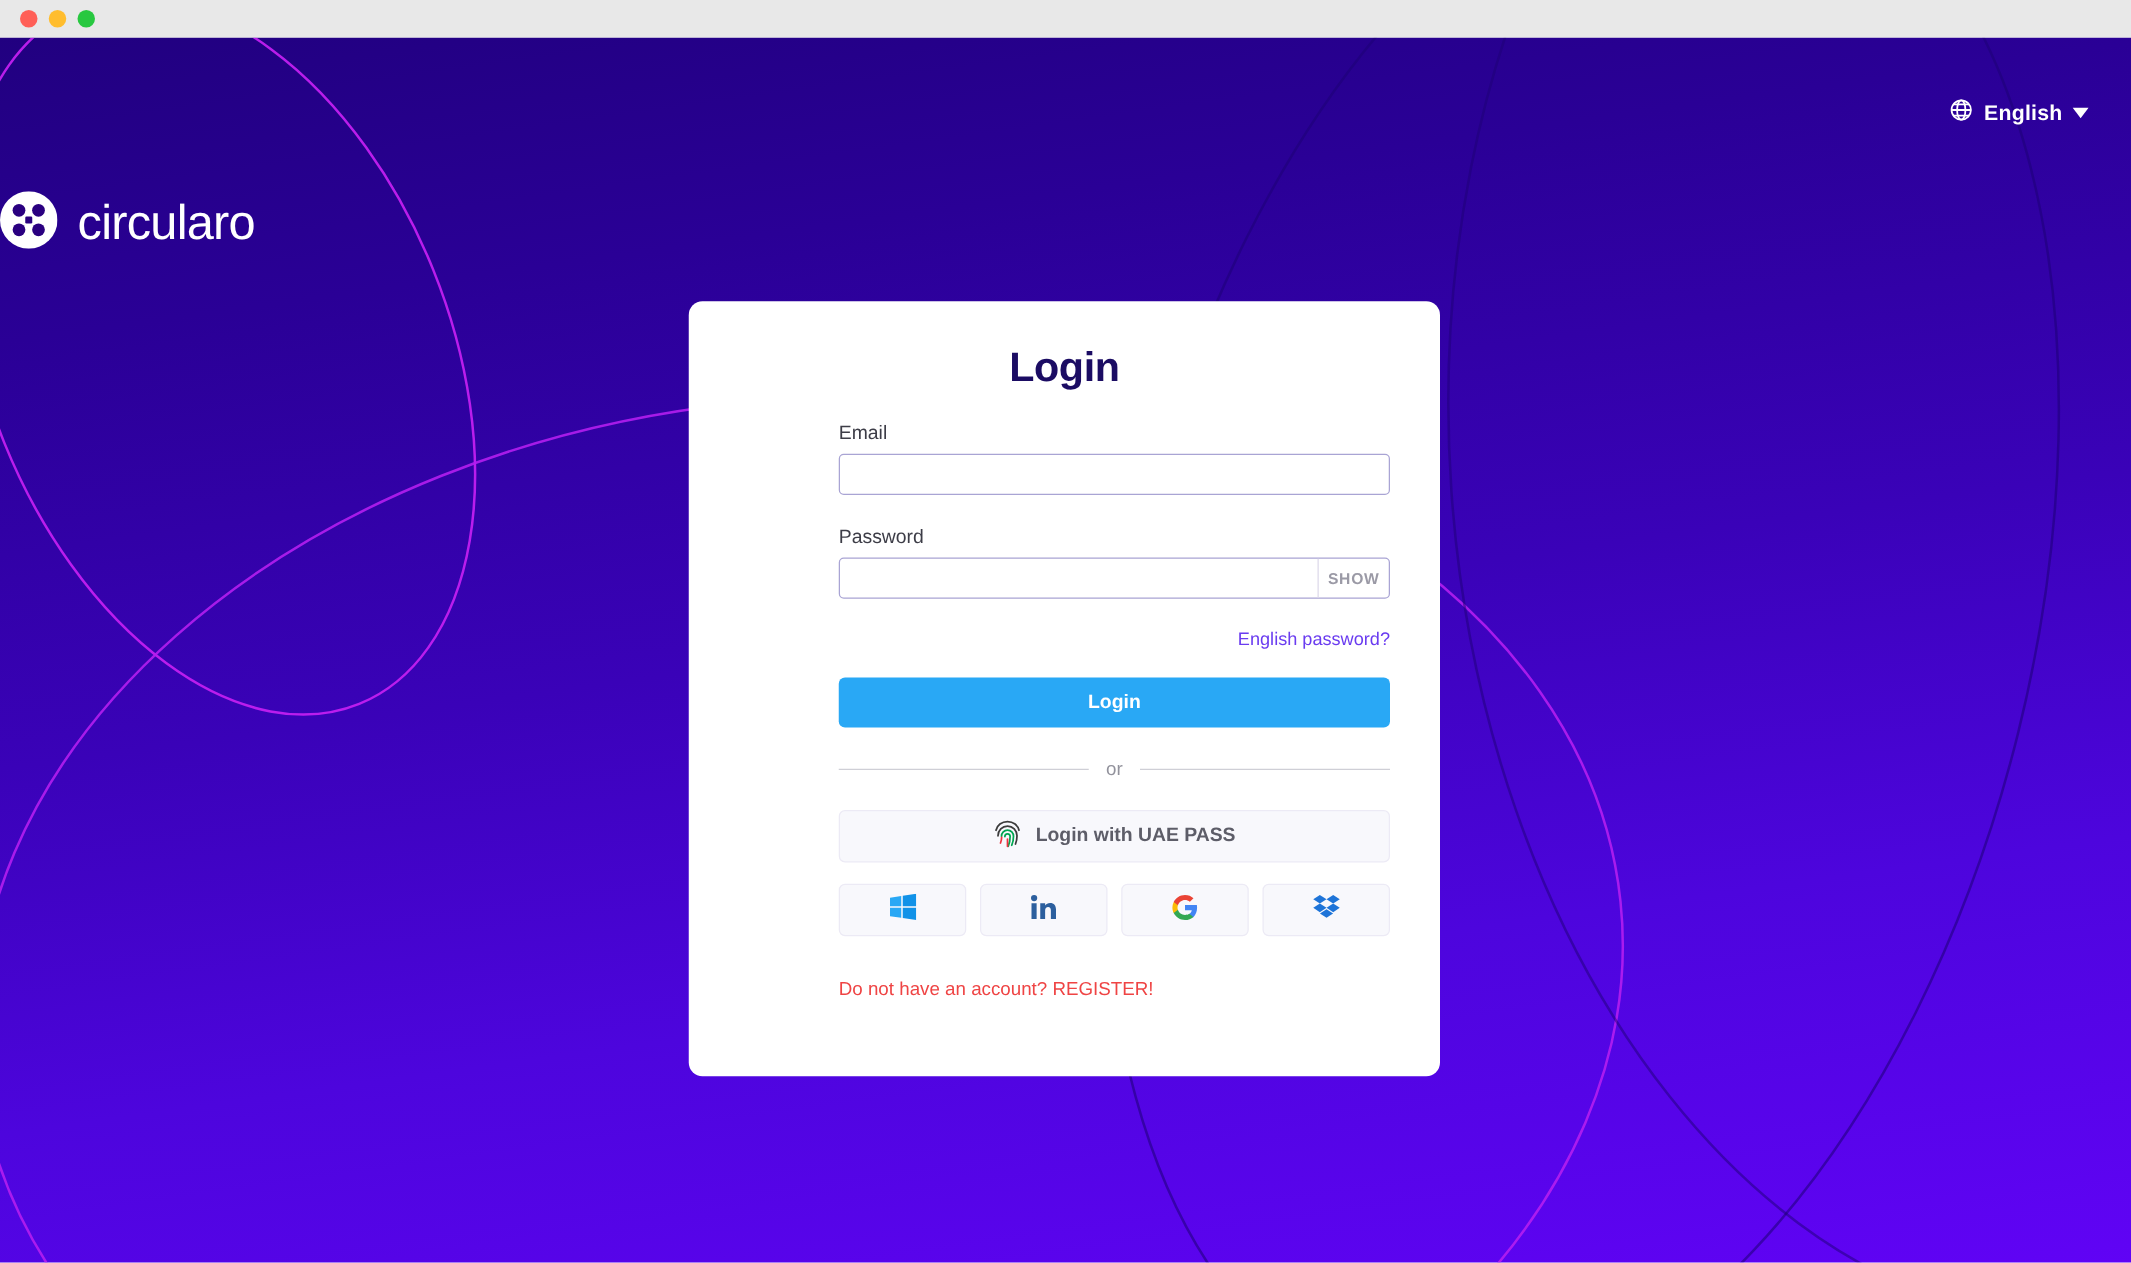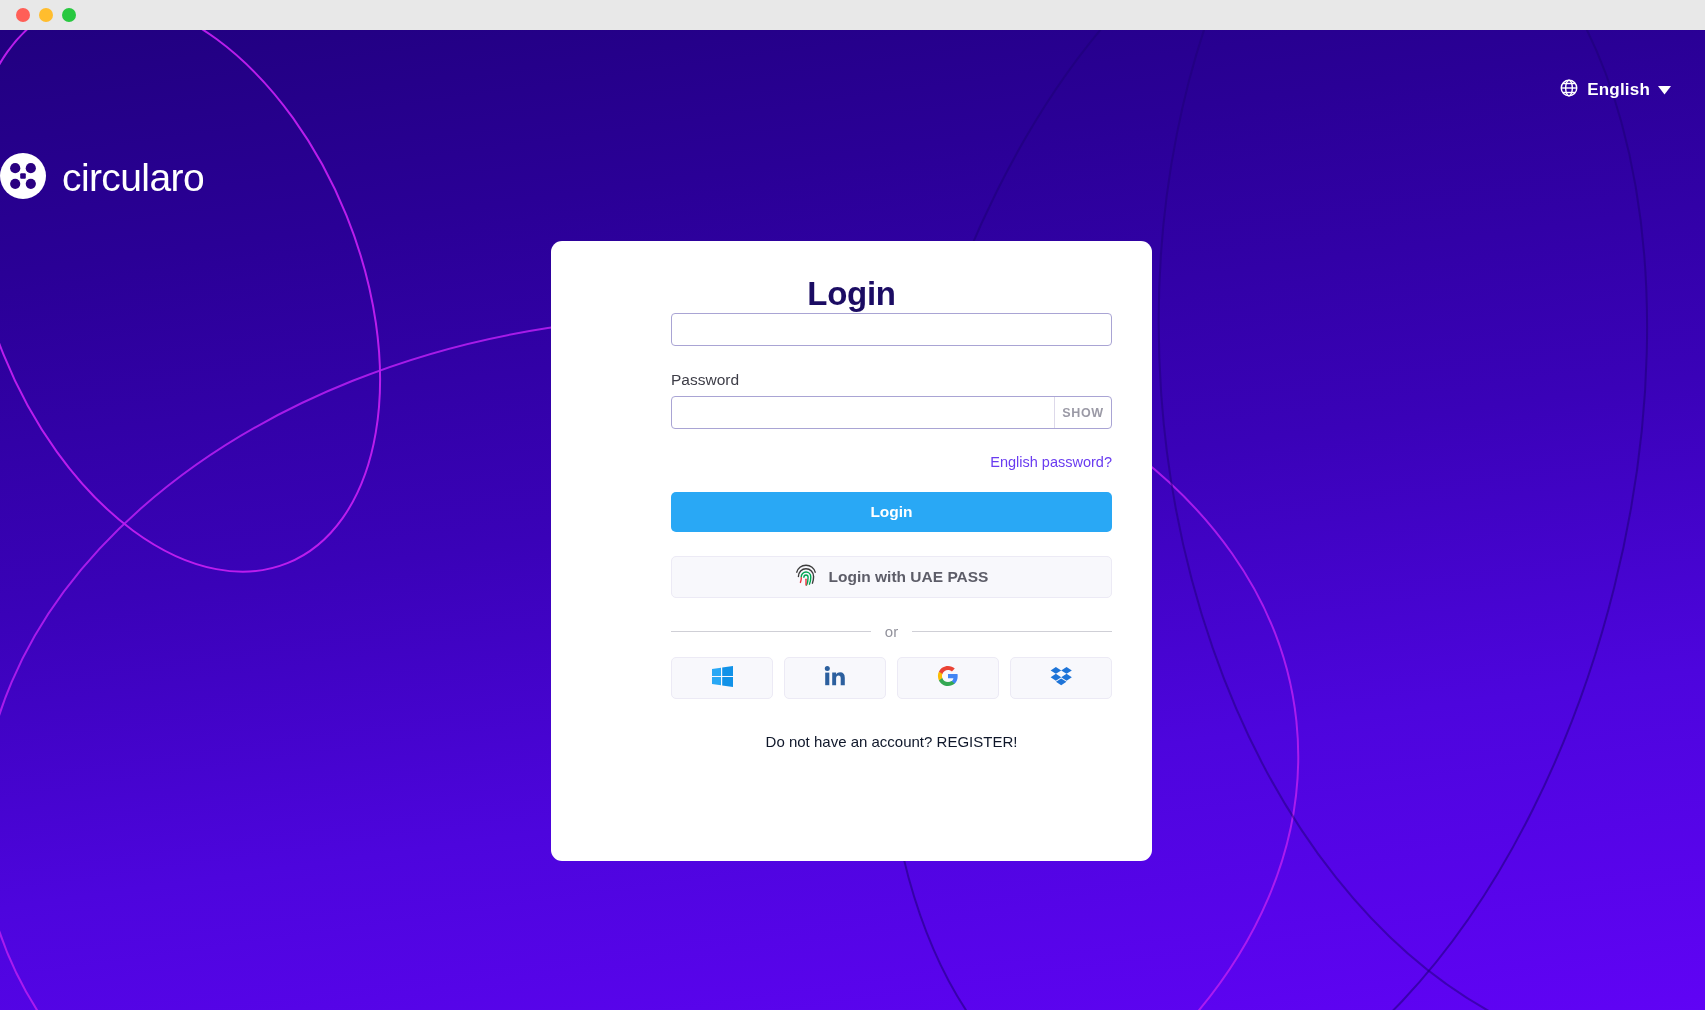--- a/index.html
+++ b/index.html
@@ -233,22 +233,22 @@
     background: #f8f8fc;
     display: flex;
     align-items: center;
     justify-content: center;
     cursor: pointer;
   }
 
   #register-prompt {
     width: 441px;
     margin-top: 34px;
-    text-align: center;
-    color: #0f172a;
+    text-align: left;
+    color: #ef4444;
     font-size: 15px;
     text-decoration: none;
     display: block;
     cursor: pointer;
   }
 </style>
 </head>
 <body>
 
 <div id="window-titlebar">
@@ -296,52 +296,53 @@
         <rect x="20.2" y="20.2" width="5.6" height="5.6" rx="1" fill="#2a0080"></rect>
       </svg>
     </span>
     <span class="brand-name">circularo</span>
   </div>
 
   <div id="login-card">
 
     <div id="card-title">Login</div>
 
+    <label class="field-label">Email</label>
     <input class="text-input" type="email" value="" placeholder="" style="">
 
     <label class="field-label">Password</label>
     <div id="password-wrap">
       <input class="text-input" type="password" value="" placeholder="" style="">
       <button id="show-password-button">SHOW</button>
     </div>
 
     <a id="forgot-password-link">English password?</a>
 
     <button id="login-submit-button">Login</button>
+
+    <div id="or-divider">
+      <span class="rule"></span>
+      <span class="or-text">or</span>
+      <span class="rule"></span>
+    </div>
 
     <div id="uaepass-login-button">
       <span>
         <svg width="22" height="24" viewBox="0 0 22 24" fill="none" stroke-width="1.4" stroke-linecap="round">
           <path d="M1.8 9.2C2.6 5.2 6.4 2.2 11 2.2c4.6 0 8.4 3 9.2 7" stroke="#3c3c3c"></path>
           <path d="M3.4 13.6c0-4.4 3.4-7.8 7.6-7.8 4.2 0 7.6 3.4 7.6 7.8 0 2.4-.4 4.6-1.2 6.6" stroke="#3c3c3c"></path>
           <path d="M6.2 14c0-2.8 2.2-5 4.8-5 2.7 0 4.8 2.2 4.8 5 0 2.6-.5 5-1.4 7.2" stroke="#00a651"></path>
           <path d="M8.9 14.2c0-1.2.9-2.2 2.1-2.2 1.2 0 2.1 1 2.1 2.2 0 2.8-.5 5.5-1.5 7.8" stroke="#00a651"></path>
           <path d="M11 16.2v5.8" stroke="#ef3340"></path>
           <path d="M5.4 19.4c.6-1.4.9-3 .9-4.6" stroke="#ef3340"></path>
         </svg>
       </span>
       <span class="uaepass-label">Login with UAE PASS</span>
     </div>
 
-    <div id="or-divider">
-      <span class="rule"></span>
-      <span class="or-text">or</span>
-      <span class="rule"></span>
-    </div>
-
     <div id="social-login-row">
 
       <div class="social-button">
         <span>
           <svg width="21" height="21" viewBox="0 0 21 21">
             <path d="M0 3.1 L9 1.8 L9 9.9 L0 9.9 Z" fill="#29a8f5"></path>
             <path d="M10.2 1.6 L21 0 L21 9.9 L10.2 9.9 Z" fill="#1192e8"></path>
             <path d="M0 11.1 L9 11.1 L9 19.2 L0 17.9 Z" fill="#29a8f5"></path>
             <path d="M10.2 11.1 L21 11.1 L21 21 L10.2 19.4 Z" fill="#1192e8"></path>
           </svg>

